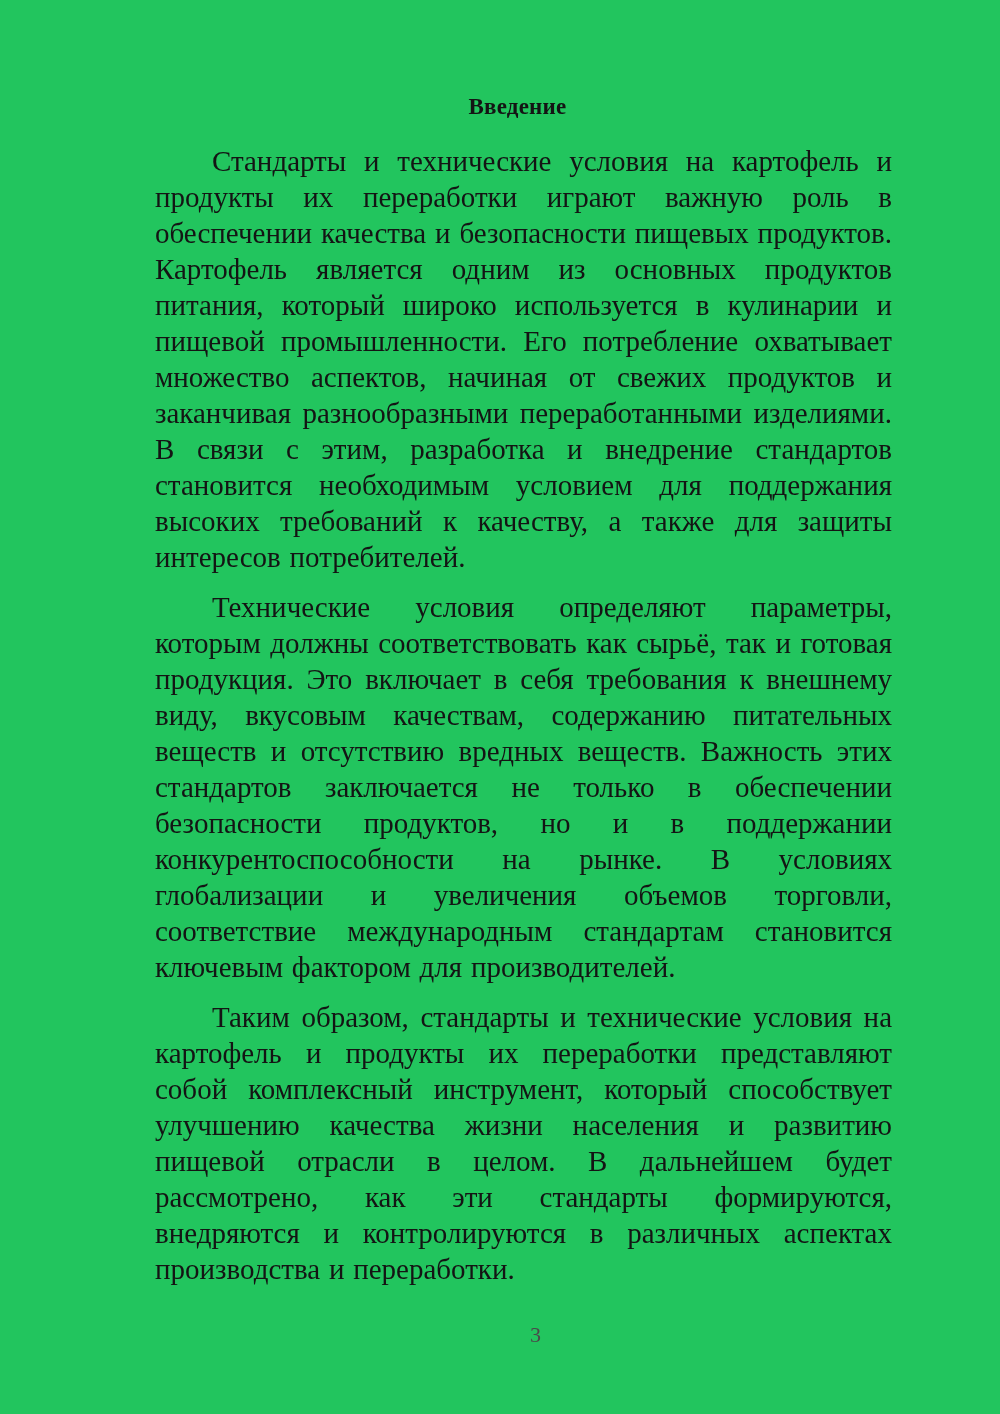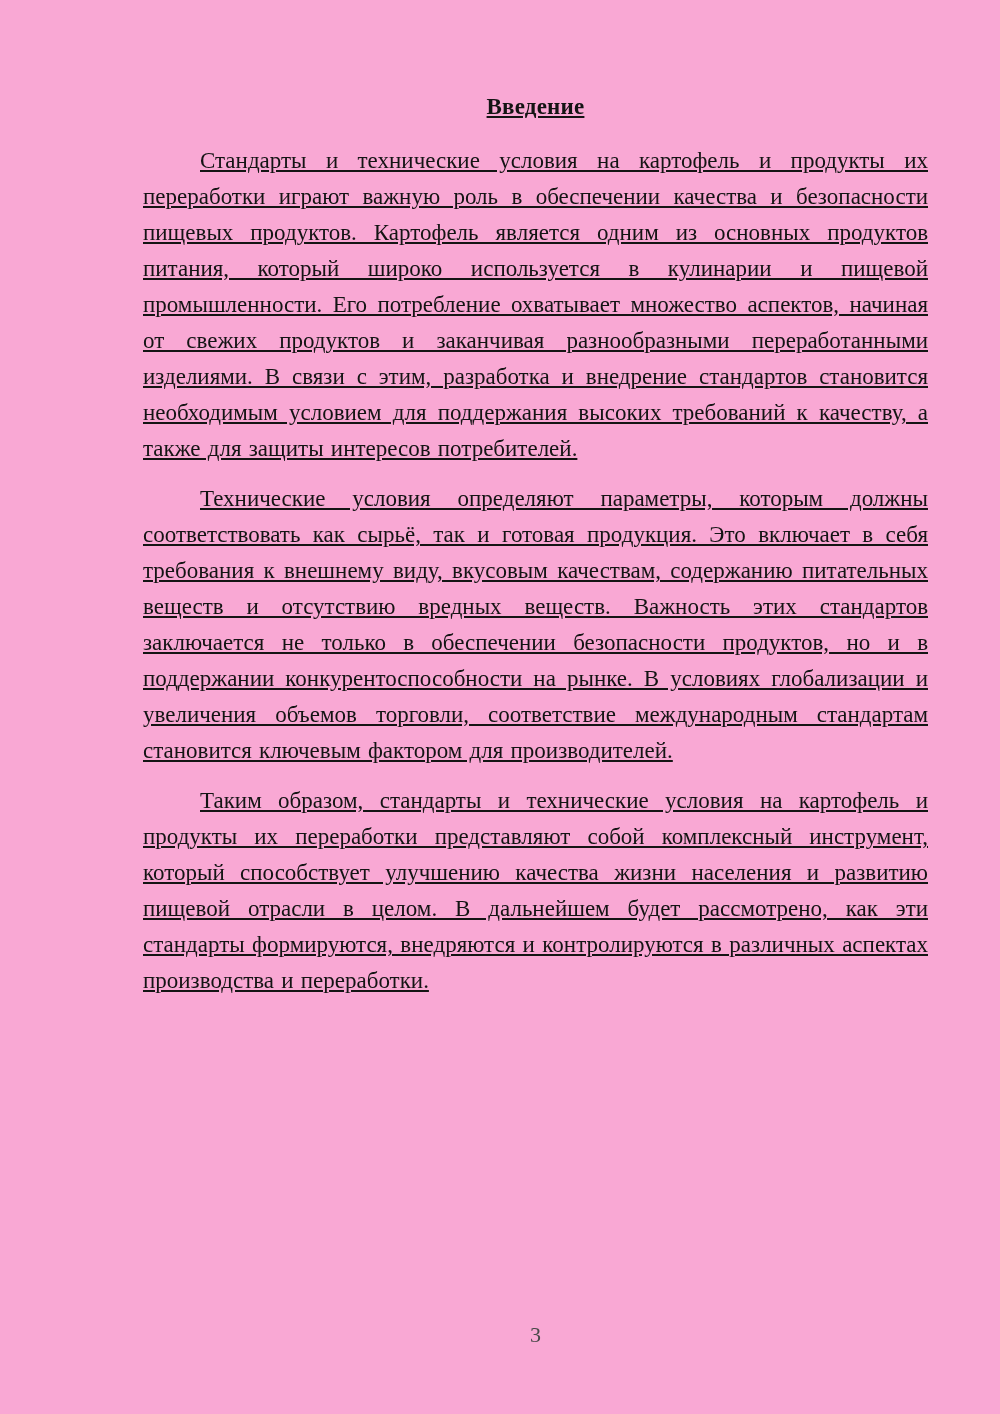--- a/index.html
+++ b/index.html
@@ -10,39 +10,38 @@
   body {
     width: 1000px;
     height: 1414px;
     font-family: "Liberation Serif", "DejaVu Serif", serif;
   }
   .page {
     position: relative;
     width: 1000px;
     height: 1414px;
     box-sizing: border-box;
-    padding: 94px 72px 0 143px;
-    background: #f9a8d4;
+    padding: 94px 108px 0 143px;
+    background: #22c55e;
     color: #141414;
     overflow: hidden;
-    text-decoration: underline;
   }
   .doc-title {
     font-size: 23px;
     font-weight: bold;
     text-align: center;
     margin: 0 0 23px 0;
     letter-spacing: 0.2px;
   }
   .para {
-    font-size: 23px;
+    font-size: 29px;
     line-height: 36px;
     text-align: justify;
     text-indent: 57px;
-    margin: 0 0 14px 0;
+    margin: 0 0 14px 12px;
     word-spacing: 1.5px;
   }
   .page-number {
     position: absolute;
     left: 143px;
     right: 72px;
     top: 1322px;
     text-align: center;
     font-size: 22px;
     color: #4a4a4a;

